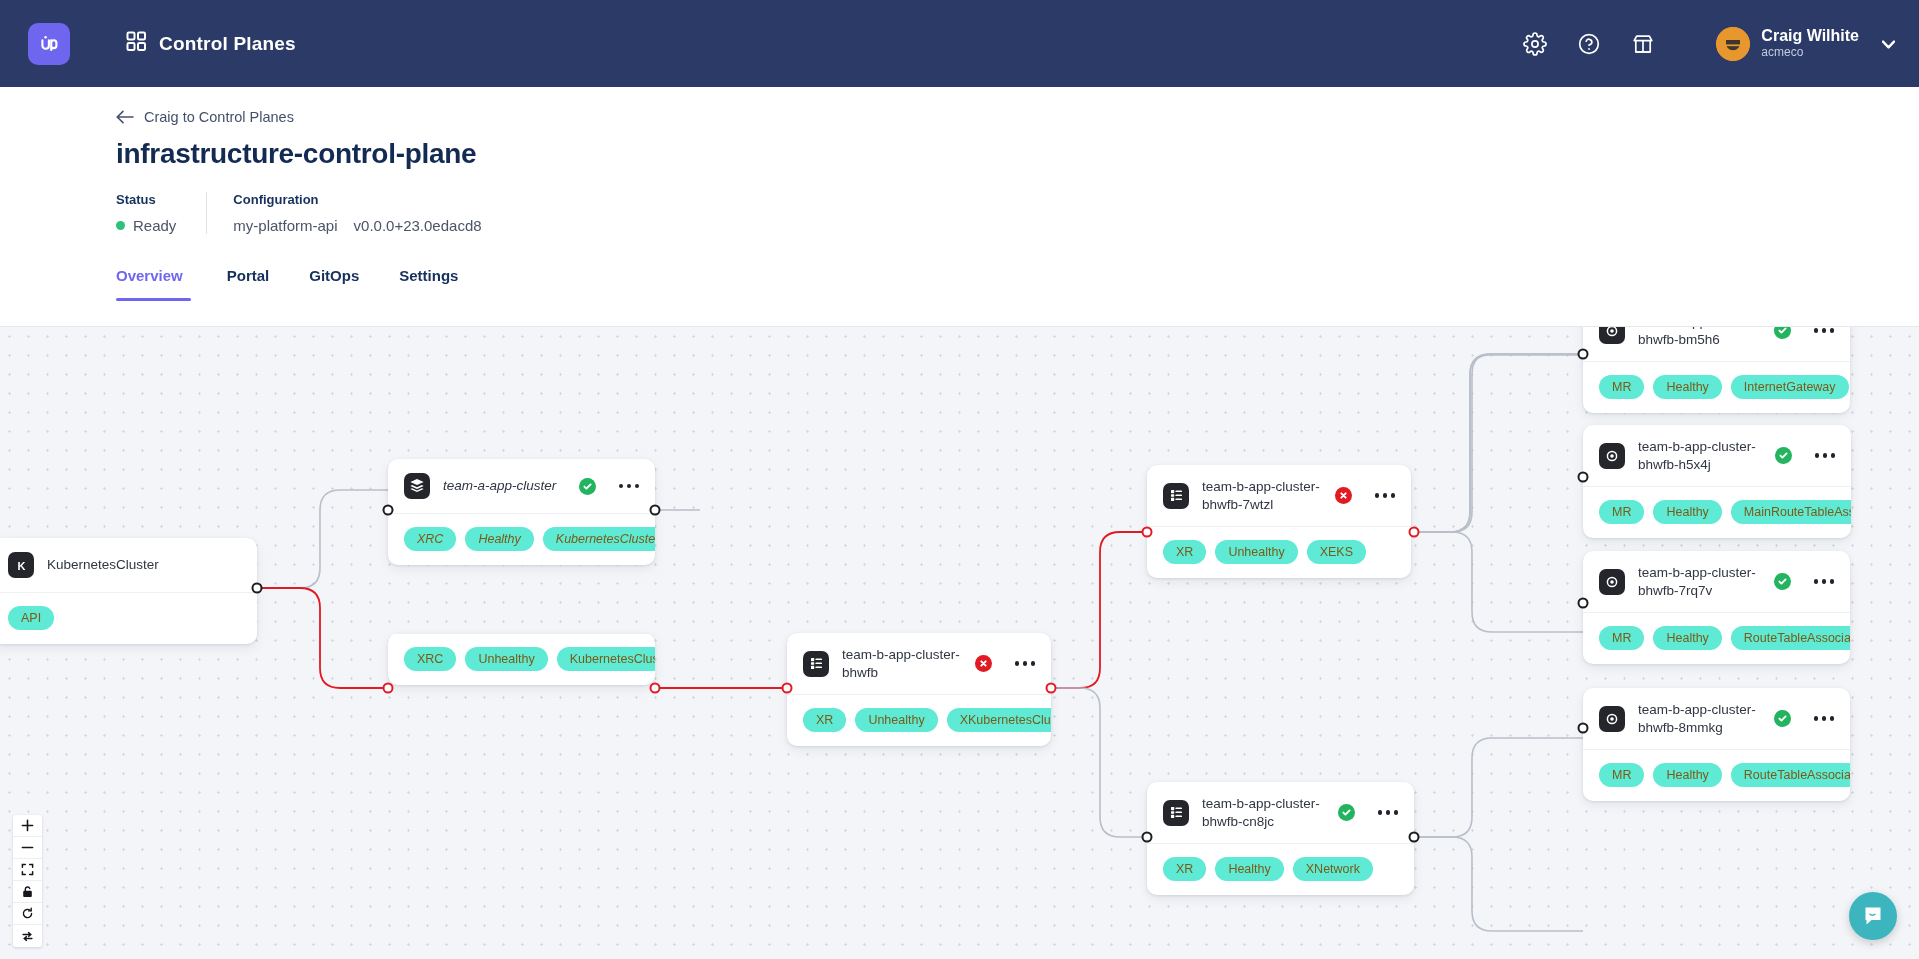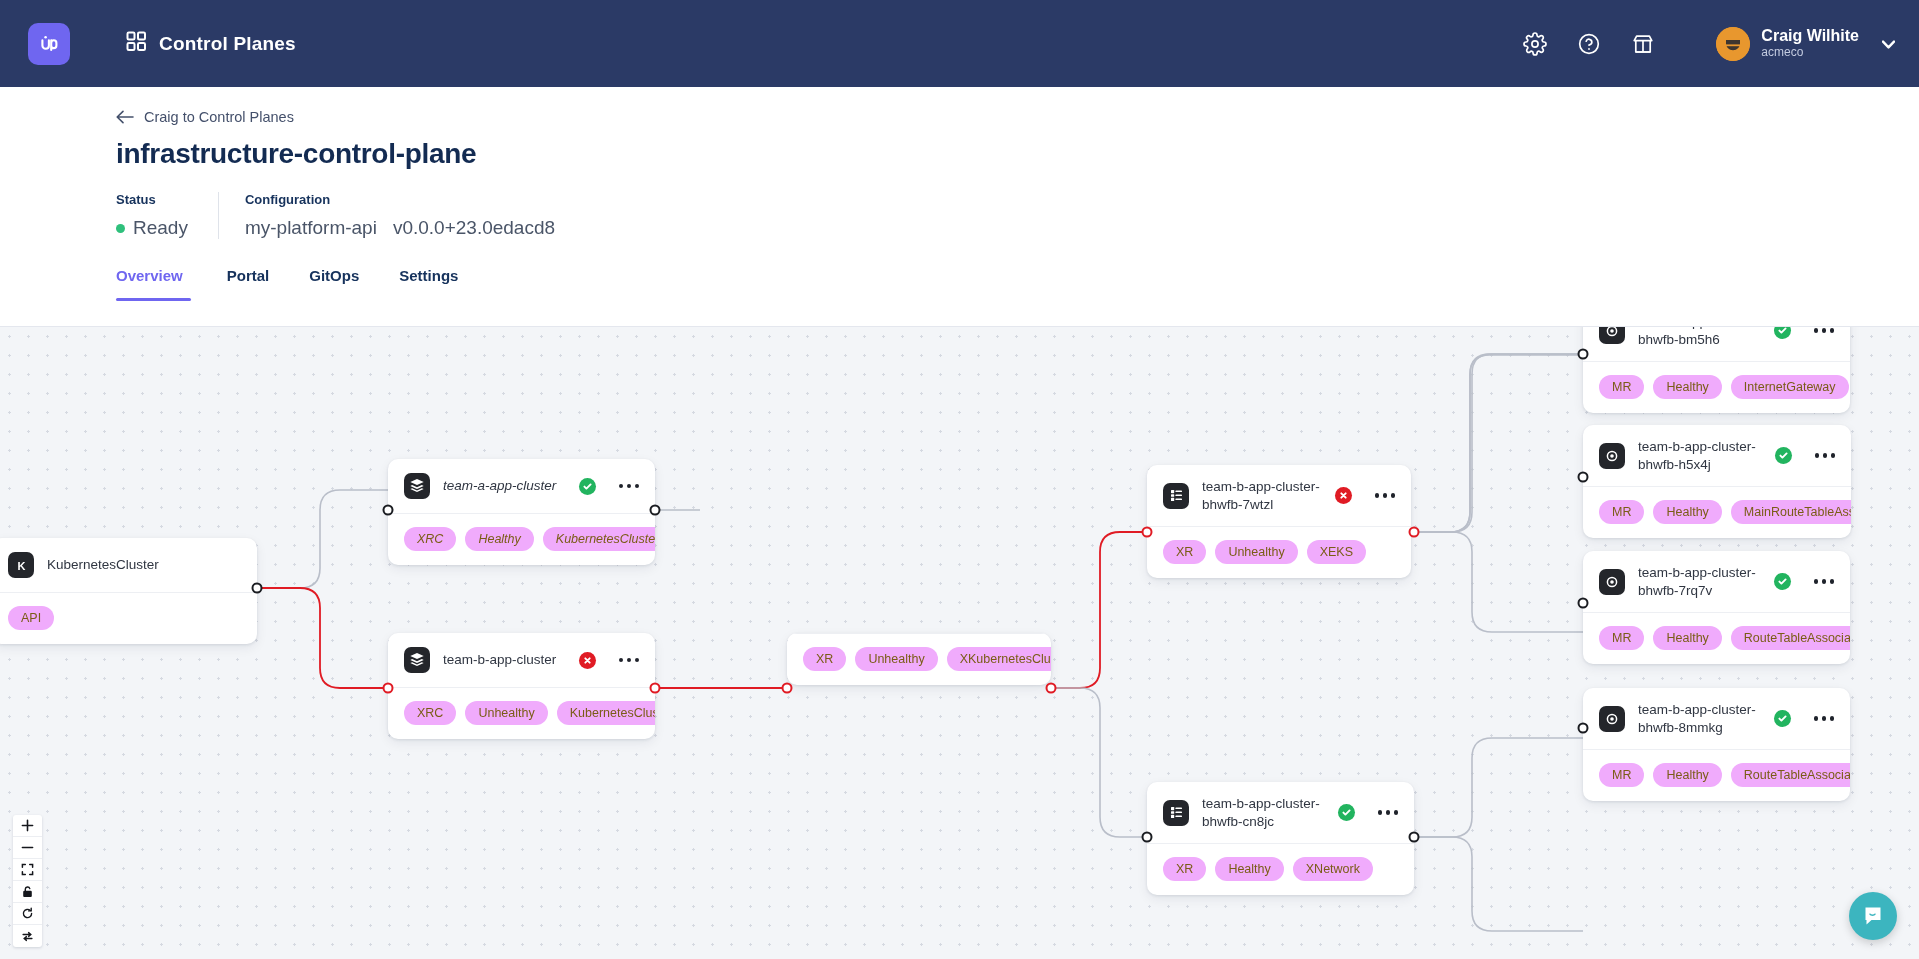--- a/index.html
+++ b/index.html
@@ -58,21 +58,21 @@
     display: inline-flex; align-items: center; gap: 10px;
     color: #44506b; font-size: 14.5px; cursor: pointer;
   }
   .page-title {
     margin-top: 10px;
     font-size: 28px; font-weight: 700; color: #132b52; letter-spacing: -0.3px;
   }
   .meta-row { display: flex; align-items: flex-start; margin-top: 22px; }
   .meta-block { display: flex; flex-direction: column; gap: 10px; }
   .meta-label { font-size: 13px; font-weight: 700; color: #16325c; }
-  .meta-value { font-size: 19px; color: #4a5568; display: flex; align-items: center; gap: 8px; }
+  .meta-value { font-size: 15px; color: #4a5568; display: flex; align-items: center; gap: 8px; }
   .status-dot { width: 9px; height: 9px; border-radius: 50%; background: #2fc07c; display: inline-block; }
   .meta-divider { width: 1px; align-self: stretch; background: #dfe3ea; margin: 0 26px 0 30px; }
   .cfg-vals { display: flex; gap: 16px; }
 
   
   .tabs {
     position: absolute; top: 267px; left: 116px;
     display: flex; gap: 4px; z-index: 31;
   }
   .tab {
@@ -128,21 +128,21 @@
     flex: 1 1 auto; word-break: break-word;
   }
   .node-status { width: 17px; height: 17px; border-radius: 50%; flex: 0 0 auto;
     display: flex; align-items: center; justify-content: center; }
   .ok  { background: #22b45f; }
   .bad { background: #e01b24; }
   .dots { display: flex; gap: 3.5px; margin-left: 10px; margin-right: 2px; flex: 0 0 auto; cursor: pointer; }
   .dots i { width: 4.5px; height: 4.5px; border-radius: 50%; background: #1f232b; display: block; }
   .node-body { border-top: 1px solid #edeff3; padding: 13px 14px 14px 16px; display: flex; gap: 9px; }
   .chip {
-    background: #f0abfc; color: #7a5c16;
+    background: #5eead4; color: #7a5c16;
     border-radius: 999px; padding: 5px 13px;
     font-size: 12.5px; white-space: nowrap;
   }
   .node-body.clip { overflow: hidden; }
 
   
   .handle {
     position: absolute; width: 11px; height: 11px; border-radius: 50%;
     background: #fff; border: 2.6px solid #1b1d22;
     transform: translate(-50%,-50%); z-index: 12; cursor: crosshair;
@@ -350,104 +350,107 @@
     <div class="node-body clip">
       <span class="chip">XRC</span>
       <span class="chip">Healthy</span>
       <span class="chip">KubernetesCluster</span>
     </div>
   </div>
   <div class="handle" style="left:388px; top:183px;"></div>
   <div class="handle" style="left:655px; top:183px;"></div>
 
   <div class="node" style="left:388px; top:306px; width:267px;">
-    <div class="node-head">
-      <span class="node-ico">
-        <svg width="16" height="16" viewBox="0 0 16 16" fill="#ffffff">
-          <path d="M8 1 1.3 4 8 7l6.7-3z"></path>
-          <path d="M1.3 7.9 8 10.9l6.7-3 -1.9-.85L8 9.2 3.2 7.05z"></path>
-          <path d="M1.3 11.1 8 14.1l6.7-3 -1.9-.85L8 12.4 3.2 10.25z"></path>
-        </svg>
-      </span>
-      <span class="node-name">team-b-app-cluster</span>
-      <span class="node-status bad">
-        <svg width="11" height="11" viewBox="0 0 11 11">
-            <path d="M3.3 3.3 7.7 7.7M7.7 3.3 3.3 7.7" fill="none" stroke="#fff" stroke-width="1.9" stroke-linecap="round"></path>
-          </svg>
-      </span>
-      <span class="dots">
-          <i></i>
-          <i></i>
-          <i></i>
-        </span>
-    </div>
     <div class="node-body clip">
       <span class="chip">XRC</span>
       <span class="chip">Unhealthy</span>
       <span class="chip">KubernetesCluster</span>
     </div>
   </div>
   <div class="handle red" style="left:388px; top:361px;"></div>
   <div class="handle red" style="left:655px; top:361px;"></div>
 
   <div class="node" style="left:787px; top:306px; width:264px;">
-    <div class="node-body clip">
-      <span class="chip">XR</span>
-      <span class="chip">Unhealthy</span>
-      <span class="chip">XKubernetesCluster</span>
-    </div>
-  </div>
-  <div class="handle red" style="left:787px; top:361px;"></div>
-  <div class="handle red" style="left:1051px; top:361px;"></div>
-
-  <div class="node" style="left:1147px; top:138px; width:264px;">
     <div class="node-head">
       <span class="node-ico">
         <svg width="15" height="15" viewBox="0 0 15 15" fill="#ffffff">
           <rect x="2" y="2" width="3.2" height="3.2" rx=".6"></rect>
             <rect x="2" y="6.2" width="3.2" height="2.6" rx=".6"></rect>
             <rect x="2" y="9.8" width="3.2" height="3.2" rx=".6"></rect>
           <rect x="6.4" y="2.6" width="6.6" height="1.5" rx=".7"></rect>
             <rect x="6.4" y="6.6" width="6.6" height="1.5" rx=".7"></rect>
             <rect x="6.4" y="10.6" width="6.6" height="1.5" rx=".7"></rect>
         </svg>
       </span>
-      <span class="node-name">team-b-app-cluster-bhwfb-7wtzl</span>
+      <span class="node-name">team-b-app-cluster-bhwfb</span>
       <span class="node-status bad">
         <svg width="11" height="11" viewBox="0 0 11 11">
             <path d="M3.3 3.3 7.7 7.7M7.7 3.3 3.3 7.7" fill="none" stroke="#fff" stroke-width="1.9" stroke-linecap="round"></path>
           </svg>
       </span>
       <span class="dots">
           <i></i>
           <i></i>
           <i></i>
         </span>
     </div>
     <div class="node-body clip">
       <span class="chip">XR</span>
       <span class="chip">Unhealthy</span>
-      <span class="chip">XEKS</span>
-    </div>
-  </div>
-  <div class="handle red" style="left:1147px; top:205px;"></div>
-  <div class="handle red" style="left:1414px; top:205px;"></div>
-
-  <div class="node" style="left:1147px; top:455px; width:267px;">
+      <span class="chip">XKubernetesCluster</span>
+    </div>
+  </div>
+  <div class="handle red" style="left:787px; top:361px;"></div>
+  <div class="handle red" style="left:1051px; top:361px;"></div>
+
+  <div class="node" style="left:1147px; top:138px; width:264px;">
     <div class="node-head">
       <span class="node-ico">
         <svg width="15" height="15" viewBox="0 0 15 15" fill="#ffffff">
           <rect x="2" y="2" width="3.2" height="3.2" rx=".6"></rect>
             <rect x="2" y="6.2" width="3.2" height="2.6" rx=".6"></rect>
             <rect x="2" y="9.8" width="3.2" height="3.2" rx=".6"></rect>
           <rect x="6.4" y="2.6" width="6.6" height="1.5" rx=".7"></rect>
             <rect x="6.4" y="6.6" width="6.6" height="1.5" rx=".7"></rect>
             <rect x="6.4" y="10.6" width="6.6" height="1.5" rx=".7"></rect>
         </svg>
       </span>
+      <span class="node-name">team-b-app-cluster-bhwfb-7wtzl</span>
+      <span class="node-status bad">
+        <svg width="11" height="11" viewBox="0 0 11 11">
+            <path d="M3.3 3.3 7.7 7.7M7.7 3.3 3.3 7.7" fill="none" stroke="#fff" stroke-width="1.9" stroke-linecap="round"></path>
+          </svg>
+      </span>
+      <span class="dots">
+          <i></i>
+          <i></i>
+          <i></i>
+        </span>
+    </div>
+    <div class="node-body clip">
+      <span class="chip">XR</span>
+      <span class="chip">Unhealthy</span>
+      <span class="chip">XEKS</span>
+    </div>
+  </div>
+  <div class="handle red" style="left:1147px; top:205px;"></div>
+  <div class="handle red" style="left:1414px; top:205px;"></div>
+
+  <div class="node" style="left:1147px; top:455px; width:267px;">
+    <div class="node-head">
+      <span class="node-ico">
+        <svg width="15" height="15" viewBox="0 0 15 15" fill="#ffffff">
+          <rect x="2" y="2" width="3.2" height="3.2" rx=".6"></rect>
+            <rect x="2" y="6.2" width="3.2" height="2.6" rx=".6"></rect>
+            <rect x="2" y="9.8" width="3.2" height="3.2" rx=".6"></rect>
+          <rect x="6.4" y="2.6" width="6.6" height="1.5" rx=".7"></rect>
+            <rect x="6.4" y="6.6" width="6.6" height="1.5" rx=".7"></rect>
+            <rect x="6.4" y="10.6" width="6.6" height="1.5" rx=".7"></rect>
+        </svg>
+      </span>
       <span class="node-name">team-b-app-cluster-bhwfb-cn8jc</span>
       <span class="node-status ok">
         <svg width="11" height="11" viewBox="0 0 11 11">
             <path d="M2.4 5.6 4.4 7.6 8.6 3.4" fill="none" stroke="#fff" stroke-width="1.9" stroke-linecap="round" stroke-linejoin="round"></path>
           </svg>
       </span>
       <span class="dots">
           <i></i>
           <i></i>
           <i></i>

